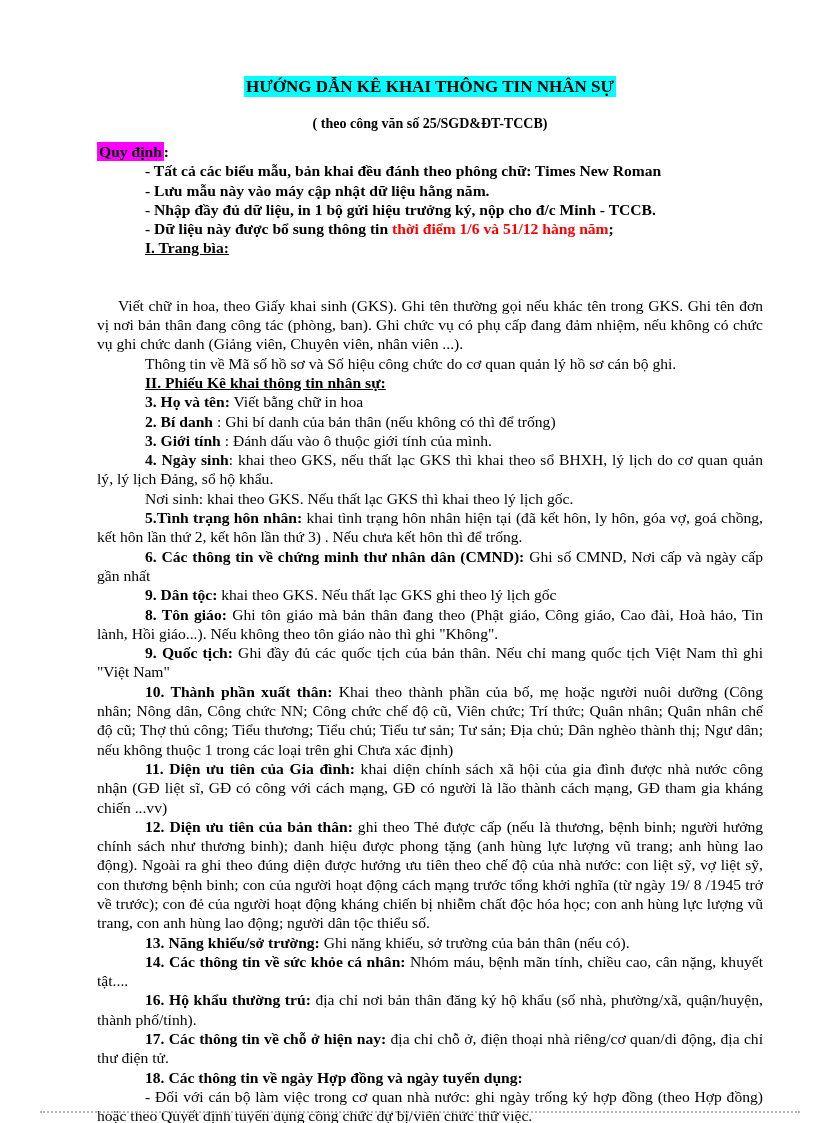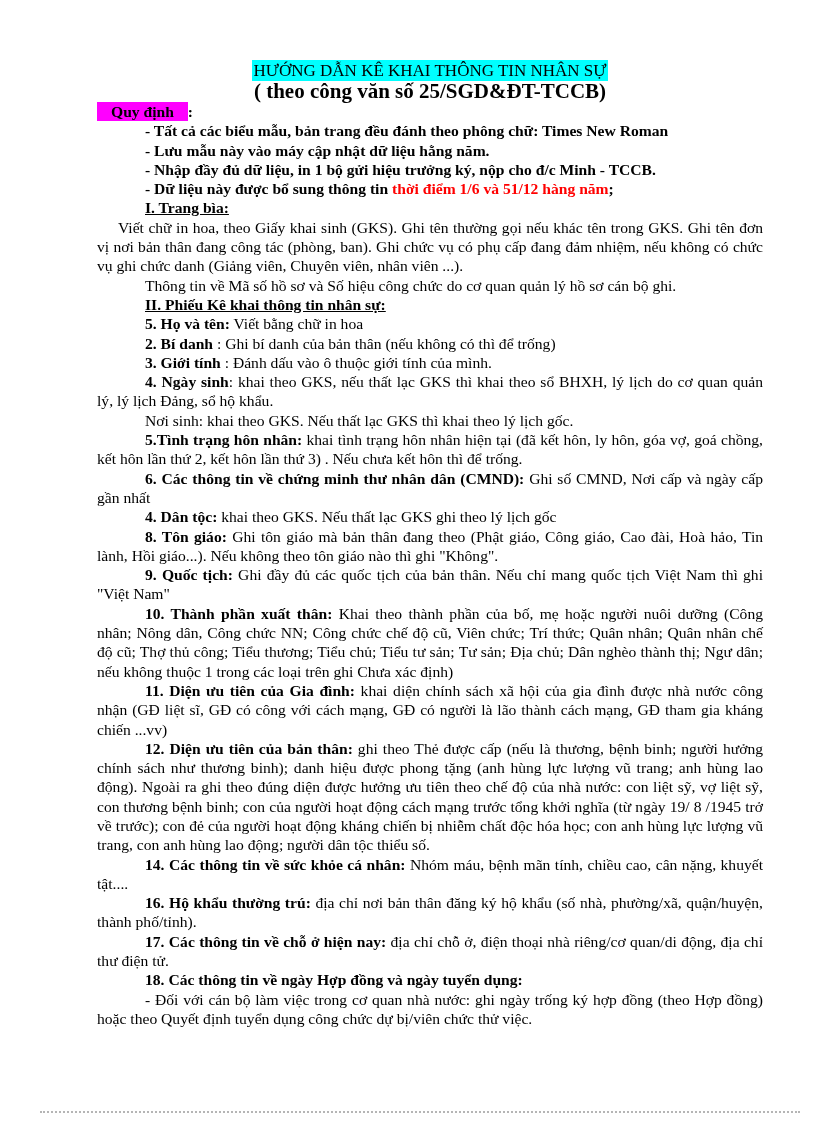--- a/index.html
+++ b/index.html
@@ -4,72 +4,73 @@
 <style>
   :root { --hl-cyan:#00ffff; --hl-magenta:#ff00ff; --red:#ff0000; }
   html,body { margin:0; padding:0; }
   body {
     width:816px; height:1123px; background:#ffffff; position:relative;
     font-family:"Liberation Serif","DejaVu Serif",serif; color:#000000;
     overflow:hidden;
   }
   .doc { position:absolute; left:97px; top:60px; width:666px; }
   .para { margin:0; font-size:15.6px; line-height:19.3px; text-align:justify; }
-  .title-line  { margin:0; text-align:center; font-size:17px;   line-height:21px; font-weight:normal; }
-  .subtitle-line{ margin:0; text-align:center; font-size:21px; line-height:21px; font-weight:bold; }
+  .title-line  { margin:16px; text-align:center; font-size:17px;   line-height:21px; font-weight:bold; }
+  .subtitle-line{ margin:8px; text-align:center; font-size:14px; line-height:21px; font-weight:bold; }
   .ind    { text-indent:48px; }
-  .ind-sm { text-indent:21px; }
+  .ind-sm { text-indent:21px;margin-top:38px; }
   .b { font-weight:bold; }
   .u { text-decoration:underline;margin-top:48px; }
   .red { color:var(--red); }
   .hl-cyan    { background:var(--hl-cyan);    padding:1px 2px; }
-  .hl-magenta { background:var(--hl-magenta); padding:1px 14px; }
+  .hl-magenta { background:var(--hl-magenta); padding:1px 2px; }
   .page-break {
     position:absolute; left:40px; right:16px; top:1111px;
     border-top:2px dotted #b5b5b5;
   }
 </style>
 </head>
 <body>
 
 <div class="doc">
 
   <p class="title-line"><span class="hl-cyan">HƯỚNG DẪN KÊ KHAI THÔNG TIN NHÂN SỰ</span></p>
 
   <p class="subtitle-line">( theo công văn số 25/SGD&amp;ĐT-TCCB)</p>
 
   <p class="para"><span class="b hl-magenta">Quy định</span><span class="b">:</span></p>
 
-  <p class="para ind b">- Tất cả các biểu mẫu, bản trang đều đánh theo phông chữ: Times New Roman</p>
+  <p class="para ind b">- Tất cả các biểu mẫu, bản khai đều đánh theo phông chữ: Times New Roman</p>
   <p class="para ind b">- Lưu mẫu này vào máy cập nhật dữ liệu hằng năm.</p>
   <p class="para ind b">- Nhập đầy đủ dữ liệu, in 1 bộ gửi hiệu trưởng ký, nộp cho đ/c Minh - TCCB.</p>
   <p class="para ind b"><span>- Dữ liệu này được bổ sung thông tin </span><span class="red">thời điểm 1/6 và 51/12 hàng năm</span><span>;</span></p>
 
   <p class="para ind"><span class="b u">I. Trang bìa:</span></p>
 
   <p class="para ind-sm">Viết chữ in hoa, theo Giấy khai sinh (GKS). Ghi tên thường gọi nếu khác tên trong GKS. Ghi tên đơn vị nơi bản thân đang công tác (phòng, ban).  Ghi chức vụ có phụ cấp đang đảm nhiệm,  nếu không có chức vụ ghi chức danh (Giảng viên, Chuyên viên, nhân viên ...).</p>
   <p class="para ind">Thông tin về Mã số hồ sơ và Số hiệu công chức do cơ quan quản lý hồ sơ cán bộ ghi.</p>
 
   <p class="para ind"><span class="b u">II. Phiếu Kê khai thông tin nhân sự:</span></p>
 
-  <p class="para ind"><span class="b">5. Họ và tên:</span><span> Viết bằng chữ in hoa</span></p>
+  <p class="para ind"><span class="b">3. Họ và tên:</span><span> Viết bằng chữ in hoa</span></p>
   <p class="para ind"><span class="b">2. Bí danh</span><span> : Ghi bí danh của bản thân (nếu không có thì để trống)</span></p>
   <p class="para ind"><span class="b">3. Giới tính</span><span> : Đánh dấu vào ô thuộc giới tính của mình.</span></p>
   <p class="para ind"><span class="b">4. Ngày sinh</span><span>: khai theo GKS, nếu thất lạc GKS thì khai theo sổ BHXH, lý lịch do cơ quan quản lý, lý lịch Đảng, sổ hộ khẩu.</span></p>
 
   <p class="para ind">Nơi sinh: khai theo GKS. Nếu thất lạc GKS thì khai theo lý lịch gốc.</p>
 
   <p class="para ind"><span class="b">5.Tình trạng hôn nhân:</span><span> khai tình trạng hôn nhân hiện tại (đã kết hôn, ly hôn, góa vợ, goá chồng, kết hôn lần thứ 2, kết hôn lần thứ 3) . Nếu chưa kết hôn thì để trống.</span></p>
   <p class="para ind"><span class="b">6. Các thông tin về chứng minh thư nhân dân (CMND):</span><span> Ghi số CMND, Nơi cấp và ngày cấp gần nhất</span></p>
-  <p class="para ind"><span class="b">4. Dân tộc:</span><span> khai theo GKS. Nếu thất lạc GKS ghi theo lý lịch gốc</span></p>
+  <p class="para ind"><span class="b">9. Dân tộc:</span><span> khai theo GKS. Nếu thất lạc GKS ghi theo lý lịch gốc</span></p>
   <p class="para ind"><span class="b">8. Tôn giáo:</span><span> Ghi tôn giáo mà bản thân đang theo (Phật giáo, Công giáo, Cao đài, Hoà hảo, Tin lành, Hồi giáo...). Nếu không theo tôn giáo nào thì ghi "Không".</span></p>
   <p class="para ind"><span class="b">9. Quốc tịch:</span><span> Ghi đầy đủ các quốc tịch của bản thân. Nếu chỉ mang quốc tịch Việt Nam thì ghi "Việt Nam"</span></p>
   <p class="para ind"><span class="b">10. Thành phần xuất thân:</span><span> Khai theo thành phần của bố, mẹ hoặc người nuôi dưỡng (Công nhân; Nông dân, Công chức NN; Công chức chế độ cũ, Viên chức; Trí thức; Quân nhân; Quân nhân chế độ cũ; Thợ thủ công; Tiểu thương; Tiểu chủ; Tiểu tư sản; Tư sản; Địa chủ; Dân nghèo thành thị; Ngư dân; nếu không thuộc 1 trong các loại trên ghi Chưa xác định)</span></p>
   <p class="para ind"><span class="b">11. Diện ưu tiên của Gia đình:</span><span> khai diện chính sách xã hội của gia đình được nhà nước công nhận (GĐ liệt sĩ, GĐ có công với cách mạng, GĐ có người là lão thành cách mạng, GĐ tham gia kháng chiến ...vv)</span></p>
   <p class="para ind"><span class="b">12. Diện ưu tiên của bản thân:</span><span> ghi theo Thẻ được cấp (nếu là thương, bệnh binh; người hưởng chính sách như thương binh);  danh hiệu được phong tặng (anh hùng lực lượng vũ trang; anh hùng lao động). Ngoài ra ghi theo đúng diện được hưởng ưu tiên theo chế độ của nhà nước: con liệt sỹ, vợ liệt sỹ, con thương bệnh binh;  con của người hoạt động cách mạng trước tổng khởi nghĩa (từ ngày 19/ 8 /1945 trở về trước); con đẻ của người hoạt động kháng chiến bị nhiễm chất độc hóa học; con anh hùng lực lượng vũ trang, con anh hùng lao động; người dân tộc thiểu số.</span></p>
+  <p class="para ind"><span class="b">13. Năng khiếu/sở trường:</span><span>  Ghi năng khiếu, sở trường của bản thân (nếu có).</span></p>
   <p class="para ind"><span class="b">14. Các thông tin về sức khỏe cá nhân:</span><span> Nhóm máu, bệnh mãn tính, chiều cao, cân nặng, khuyết tật....</span></p>
   <p class="para ind"><span class="b">16. Hộ khẩu thường trú:</span><span> địa chỉ nơi bản thân đăng ký hộ khẩu (số nhà, phường/xã, quận/huyện,  thành phố/tỉnh).</span></p>
   <p class="para ind"><span class="b">17. Các thông tin về chỗ ở hiện nay:</span><span> địa chỉ chỗ ở, điện thoại nhà riêng/cơ quan/di động, địa chỉ thư điện tử.</span></p>
   <p class="para ind"><span class="b">18. Các thông tin về ngày Hợp đồng và ngày tuyển dụng:</span><span></span></p>
 
   <p class="para ind">- Đối với cán bộ làm việc trong cơ quan nhà nước: ghi ngày trống ký hợp đồng (theo Hợp đồng) hoặc theo Quyết định tuyển dụng công chức dự bị/viên  chức thử việc.</p>
 
 </div>
 
 <div class="page-break"></div>

